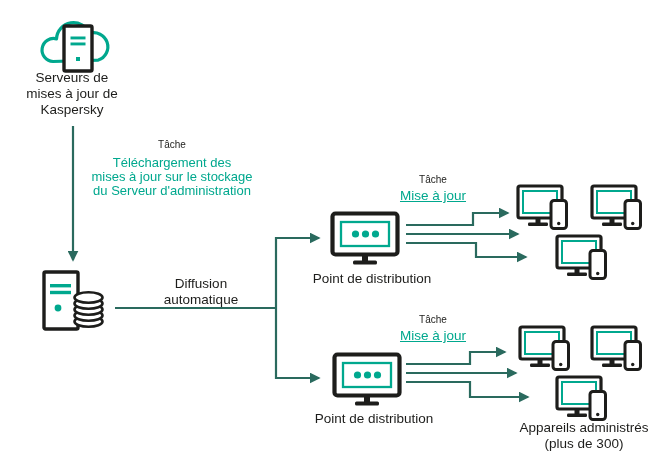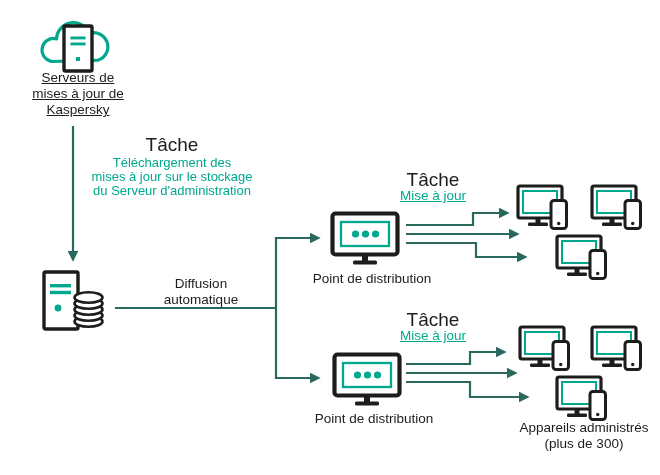--- a/index.html
+++ b/index.html
@@ -14,21 +14,21 @@
     position:relative;width:660px;height:475px;overflow:hidden;
     background:var(--background);
     font-family:"Liberation Sans", sans-serif;
     color:var(--text-black);
   }
   .abs{position:absolute;}
   .lbl{
     text-align:center;white-space:pre-line;
     font-size:13.5px;line-height:16px;color:var(--text-black);
   }
-  .task-title{font-size:19px;line-height:16px;color:var(--text-black);text-align:center;}
+  .task-title{font-size:10px;line-height:16px;color:var(--text-black);text-align:center;}
   .task-teal{font-size:13px;line-height:13.8px;color:var(--brand-teal);text-align:center;white-space:pre-line;margin-top:3px;}
   .task-sub{font-size:13.5px;line-height:16px;color:var(--brand-teal);text-align:center;text-decoration:underline;}
   svg .stk-black{stroke:var(--icon-black);fill:#fff;}
   svg .stk-teal{stroke:var(--brand-teal);fill:#fff;}
   svg .stk-teal-nf{stroke:var(--brand-teal);fill:none;}
   svg .fill-teal{fill:var(--brand-teal);stroke:none;}
   svg .fill-black{fill:var(--icon-black);stroke:none;}
   svg .connector{stroke:var(--connector-teal);stroke-width:2.2;fill:none;}
   svg .ah{fill:var(--connector-teal);}
 </style>
@@ -77,21 +77,21 @@
     <path class="connector" d="M406,382 H470 V397 H528" marker-end="url(#ah)"></path>
   </svg>
 
   <svg class="abs" style="left:38px;top:9px" width="78" height="66" viewBox="0 0 78 66">
     <path d="M15,52.5 a11.5,11.5 0 1 1 3.5,-22.6 a17,17 0 0 1 32.8,-5.4 a14,14 0 1 1 9,26.6 z" class="stk-teal" stroke-width="3.2" stroke-linejoin="round"></path>
     <rect x="26" y="17" width="28" height="45" rx="1.5" class="stk-black" stroke-width="3.4"></rect>
     <rect x="32.5" y="27.5" width="15" height="2.9" class="fill-teal"></rect>
     <rect x="32.5" y="33.5" width="15" height="2.9" class="fill-teal"></rect>
     <rect x="38" y="48" width="4" height="4" class="fill-teal"></rect>
   </svg>
-  <div class="abs lbl" style="left:8px;top:70px;width:140px;text-decoration:underline;">Serveurs de
+  <div class="abs lbl" style="left:2px;top:70px;width:140px;">Serveurs de
 mises à jour de
 Kaspersky</div>
 
   <div class="abs" style="left:84px;top:137px;width:176px;">
     <div class="task-title">Tâche</div>
     <div class="task-teal">Téléchargement des
 mises à jour sur le stockage
 du Serveur d'administration</div>
   </div>
 

